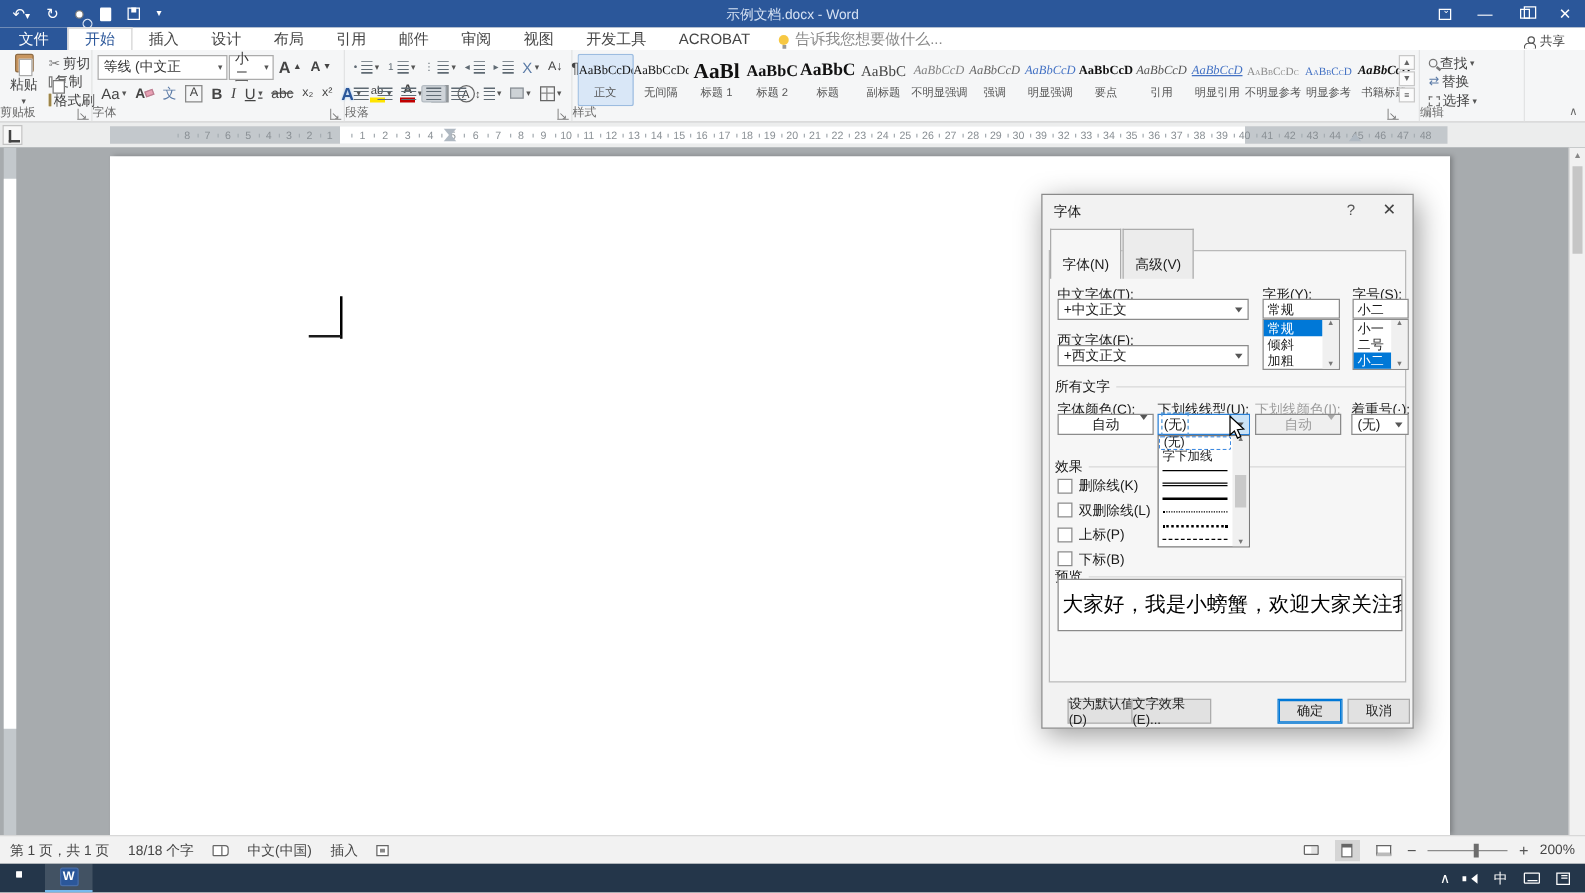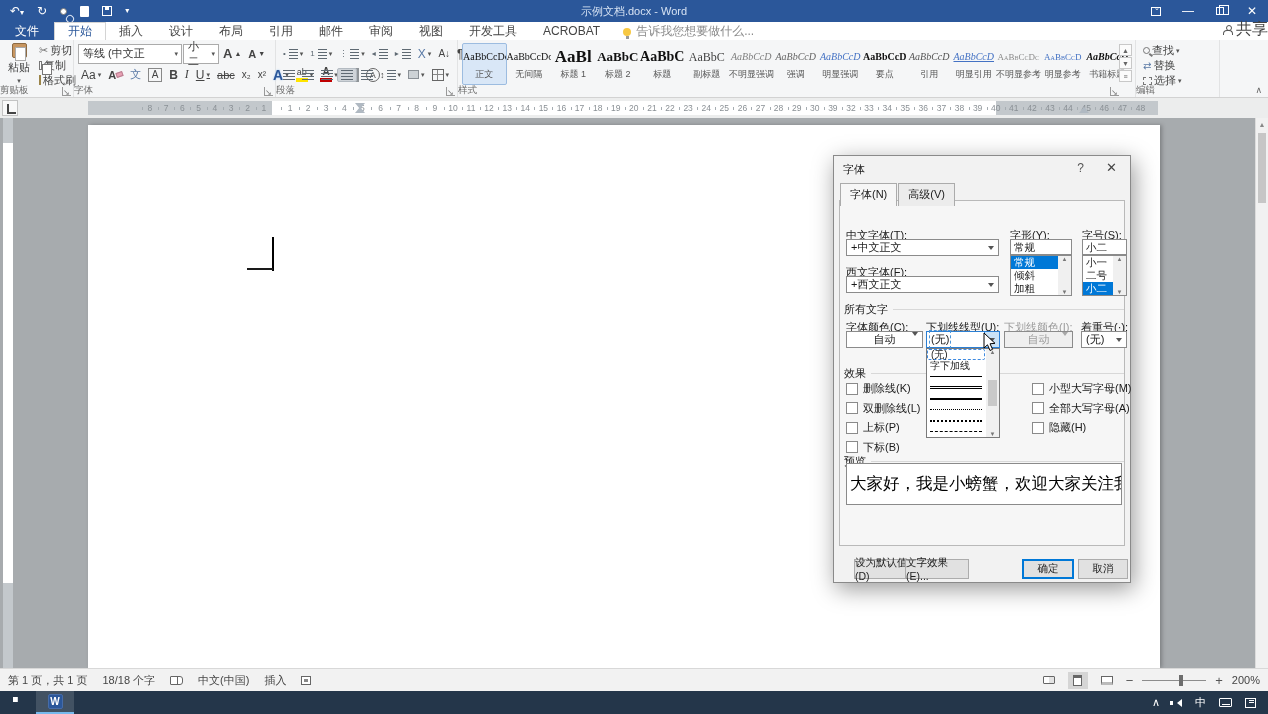--- a/index.html
+++ b/index.html
@@ -22,21 +22,21 @@
 .ribopt{display:inline-block;width:10px;height:9px;border:1px solid #fff;position:relative}
 .ribopt::after{content:"⌄";position:absolute;left:2px;top:-4px;font-size:7px}
 
 #tabrow{position:absolute;left:0;top:22px;right:0;height:18px;background:#fff;display:flex;align-items:flex-end}
 .rtab{padding:0 13px;display:flex;align-items:center;font-size:12px;color:#454545;white-space:nowrap}
 .rtab.file{background:#2b579a;color:#fff;padding:0 15px}
 .rtab.active{color:#2b579a;border:1px solid #d4d4d4;border-bottom:none;background:#fff}
 #tellme{display:flex;align-items:center;gap:5px;color:#8a8a8a;font-size:12px;padding:0 10px}
 .bulb{width:8px;height:8px;border-radius:50%;background:#f7c843;position:relative}
 .bulb::after{content:"";position:absolute;left:2.5px;bottom:-3px;width:3px;height:3px;background:#9a9a9a}
-#share{margin-left:auto;display:flex;align-items:center;gap:4px;color:#444;font-size:16px;}
+#share{margin-left:auto;display:flex;align-items:center;gap:4px;color:#444;font-size:10px;padding-right:16px}
 .person{width:9px;height:9px;position:relative}
 .person::before{content:"";position:absolute;left:2.5px;top:0;width:4px;height:4px;border-radius:50%;border:1px solid #555}
 .person::after{content:"";position:absolute;left:0;bottom:-1px;width:8px;height:4px;border:1px solid #555;border-bottom:none;border-radius:4px 4px 0 0}
 
 #ribbon{position:absolute;left:0;top:40px;right:0;height:58px;background:#f5f6f7;border-bottom:1px solid #d2d2d2;display:flex}
 .rgroup{position:relative;height:100%;border-right:1px solid #e2e3e4;padding:3px 4px 13px}
 .glabel{position:absolute;bottom:0;left:0;right:0;font-size:9.5px;color:#6b6b6b}
 .launcher{position:absolute;right:2px;bottom:1px;font-size:8px;color:#777;width:9px;height:9px;border-left:1px solid #999;border-bottom:1px solid #999;transform:rotate(0deg);display:flex;align-items:flex-end;justify-content:flex-start;line-height:5px}
 .row{display:flex;align-items:center;height:21px;gap:1px}
 .rbtn{display:flex;align-items:center;gap:2px;padding:1px 3px;color:#444;font-size:12px;border-radius:2px;white-space:nowrap}
@@ -126,21 +126,21 @@
 #vscroll{position:absolute;right:0;top:0;bottom:0;width:13px;background:#f1f1f1;border-left:1px solid #dcdcdc}
 #vscroll .sarr{display:block;text-align:center;font-size:7px;color:#888;height:13px;line-height:13px}
 #vscroll .thumb{position:absolute;left:2px;right:2px;top:15px;height:70px;background:#c6c6c6}
 
 #dlg{position:absolute;left:833px;top:155px;width:298px;height:428px;background:#f2f2f2;border:1px solid #8a8a8a;box-shadow:3px 6px 22px rgba(0,0,0,.4);z-index:20;font-size:11px;color:#1a1a1a}
 .dhead{position:absolute;left:0;top:0;right:0;height:24px}
 .dtitle{position:absolute;left:9px;top:6px;font-size:11px}
 .dhelp{position:absolute;right:46px;top:5px;color:#555;font-size:12px}
 .dclose{position:absolute;right:13px;top:4px;color:#444;font-size:13px}
 .dtabs{position:absolute;left:6px;top:27px;display:flex}
-.dtab{padding:3px 9px 2px;border:1px solid #ababab;border-bottom:none;background:#ececec;margin-right:1px;font-size:11px}
+.dtab{padding:20px 9px 2px;border:1px solid #ababab;border-bottom:none;background:#ececec;margin-right:1px;font-size:11px}
 .dtab.active{background:#f6f6f6;position:relative;z-index:2;padding-bottom:4px}
 .pagebox{position:absolute;left:5px;right:5px;top:44px;bottom:36px;border:1px solid #b9b9b9;background:#f6f6f6}
 .dlbl{position:absolute;font-size:11px;white-space:nowrap}
 .dlbl.dis{color:#9c9c9c}
 .dcombo{position:absolute;height:17px;background:#fff;border:1px solid #8b8b8b;display:flex;align-items:center;padding-left:4px;font-size:11px}
 .dcombo.center{justify-content:center;padding-left:0}
 .dcombo.center .carr{position:absolute;right:0}
 .dcombo .carr{margin-left:auto;width:15px;align-self:stretch;display:flex;align-items:center;justify-content:center}
 .tri{width:0;height:0;border-left:3.5px solid transparent;border-right:3.5px solid transparent;border-top:4px solid #555}
 .dcombo.dis{background:#efefef;color:#9c9c9c}
@@ -763,35 +763,20 @@
       </label>
       <label class="chk">
         <span class="cbox"></span>
         <span>上标(P)</span>
       </label>
       <label class="chk">
         <span class="cbox"></span>
         <span>下标(B)</span>
       </label>
     </div>
-  <div class="chkcol" style="left:198px;top:225px">
-
-  <label class="chk">
-        <span class="cbox"></span>
-        <span>小型大写字母(M)</span>
-      </label>
-      <label class="chk">
-        <span class="cbox"></span>
-        <span>全部大写字母(A)</span>
-      </label>
-      <label class="chk">
-        <span class="cbox"></span>
-        <span>隐藏(H)</span>
-      </label>
-    </div>
 
   <span class="grp" style="left:10px;top:298px">
       <span>预览</span>
     </span>
   <div id="preview-box">
     <span>大家好，我是小螃蟹，欢迎大家关注我</span>
   </div>
 
   <span class="dbtn" style="left:20px;top:403px;width:60px">设为默认值(D)</span>
   <span class="dbtn" style="left:71px;top:403px;width:64px">文字效果(E)...</span>

